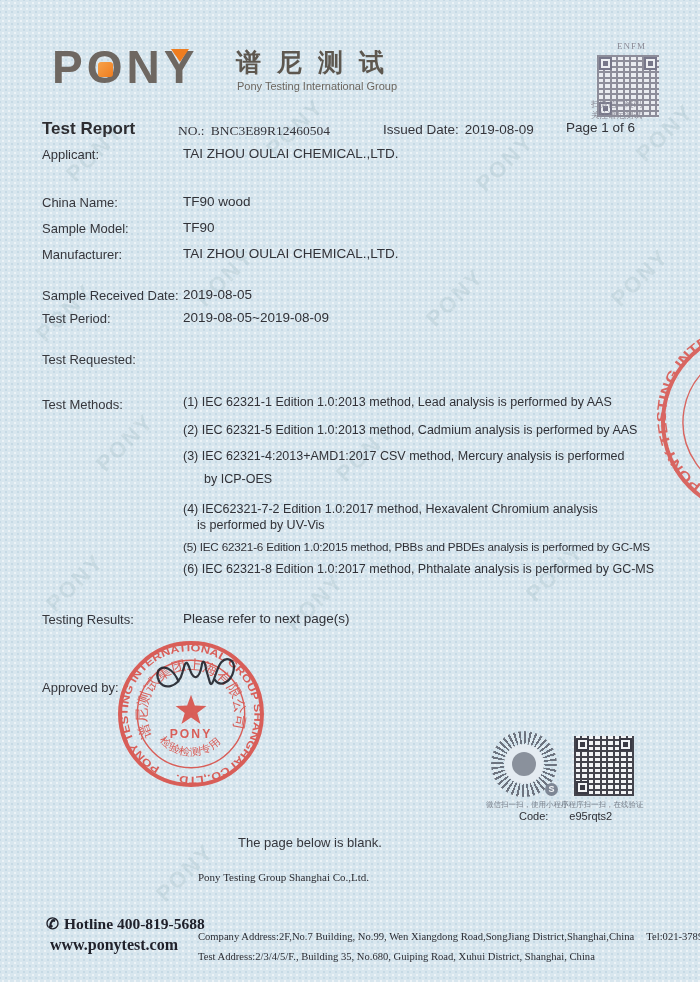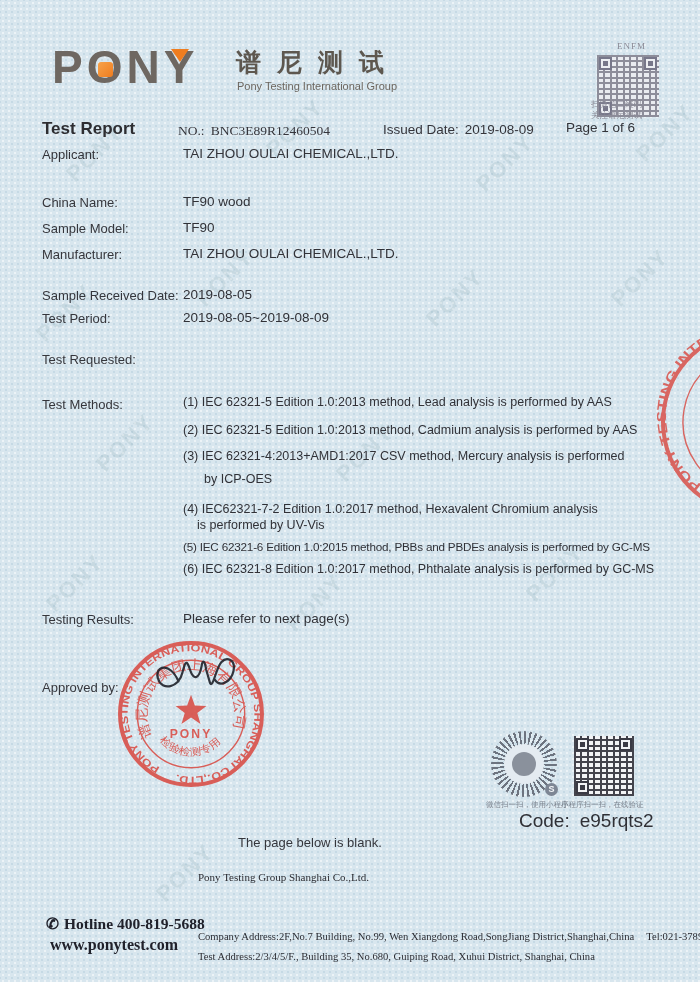--- a/index.html
+++ b/index.html
@@ -93,21 +93,21 @@
   
   #mpc{left:491px;top:731px;width:66px;height:66px;border-radius:50%;
        background:repeating-conic-gradient(#6d7480 0deg 4deg, transparent 4deg 10deg);}
   #mpc .mpc-inner{position:absolute;inset:13px;border-radius:50%;background:#e4ebf1;}
   #mpc .mpc-core{position:absolute;inset:21px;border-radius:50%;background:#8a919c;}
   #mpc .mpc-s{position:absolute;right:-1px;bottom:1px;width:13px;height:13px;border-radius:50%;
        background:#7d8694;color:#f2f4f7;font-size:9px;line-height:13px;text-align:center;font-weight:bold;}
   #qr2{left:574px;top:736px;}
   #mp-caption{left:486px;top:800px;font-size:7.5px;color:#7b828d;}
   #qr2-caption{left:561px;top:800px;font-size:7.5px;color:#7b828d;}
-  #code-row{left:519px;top:810px;font-size:19px;color:#2f3036;display:flex;gap:10px;}
+  #code-row{left:519px;top:810px;font-size:11px;color:#2f3036;display:flex;gap:21px;}
   #blank-note{left:238px;top:835px;font-size:13px;color:#35363c;}
 
   
   .serif{font-family:"Liberation Serif",serif;}
   #hotline{left:46px;top:915px;font-size:15.5px;font-weight:bold;color:#20212b;display:flex;gap:5px;}
   #website{left:50px;top:936px;font-size:16px;font-weight:bold;color:#20212b;}
   #f-company{left:198px;top:871px;font-size:11px;color:#2b2c32;}
   #f-line2{left:198px;top:931px;font-size:10.6px;color:#2b2c32;display:flex;gap:12px;white-space:nowrap;}
   #f-line3{left:198px;top:951px;font-size:10.6px;color:#2b2c32;white-space:nowrap;}
 </style>
@@ -173,21 +173,21 @@
   <div class="abs fvalue" style="top:220px;">TF90</div>
   <div class="abs flabel" style="top:247px;">Manufacturer:</div>
   <div class="abs fvalue" style="top:246px;">TAI ZHOU OULAI CHEMICAL.,LTD.</div>
   <div class="abs flabel" style="top:288px;">Sample Received Date:</div>
   <div class="abs fvalue" style="top:287px;">2019-08-05</div>
   <div class="abs flabel" style="top:311px;">Test Period:</div>
   <div class="abs fvalue" style="top:310px;">2019-08-05~2019-08-09</div>
   <div class="abs flabel" style="top:352px;">Test Requested:</div>
 
   <div class="abs flabel" style="top:397px;">Test Methods:</div>
-  <div class="abs mline" style="top:395px;">(1) IEC 62321-5 Edition 1.0:2013 method, Lead analysis is performed by AAS</div>
+  <div class="abs mline" style="top:395px;">(1) IEC 62321-1 Edition 1.0:2013 method, Lead analysis is performed by AAS</div>
   <div class="abs mline" style="top:423px;">(2) IEC 62321-5 Edition 1.0:2013 method, Cadmium analysis is performed by AAS</div>
   <div class="abs mline" style="top:449px;">(3) IEC 62321-4:2013+AMD1:2017 CSV method, Mercury analysis is performed</div>
   <div class="abs mline indent" style="top:472px;padding-left:7px;">by ICP-OES</div>
   <div class="abs mline" style="top:502px;">(4) IEC62321-7-2 Edition 1.0:2017 method, Hexavalent Chromium analysis</div>
   <div class="abs mline indent" style="top:518px;">is performed by UV-Vis</div>
   <div class="abs mline cond" style="top:540px;">(5) IEC 62321-6 Edition 1.0:2015 method, PBBs and PBDEs analysis is performed by GC-MS</div>
   <div class="abs mline" style="top:562px;">(6) IEC 62321-8 Edition 1.0:2017 method, Phthalate analysis is performed by GC-MS</div>
 
   <div class="abs flabel" style="top:612px;">Testing Results:</div>
   <div class="abs fvalue" style="top:611px;">Please refer to next page(s)</div>

